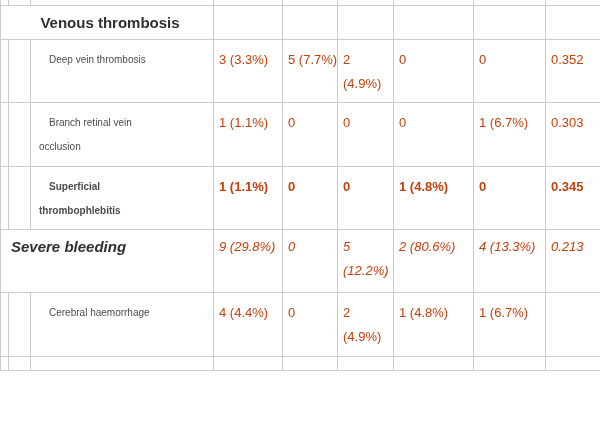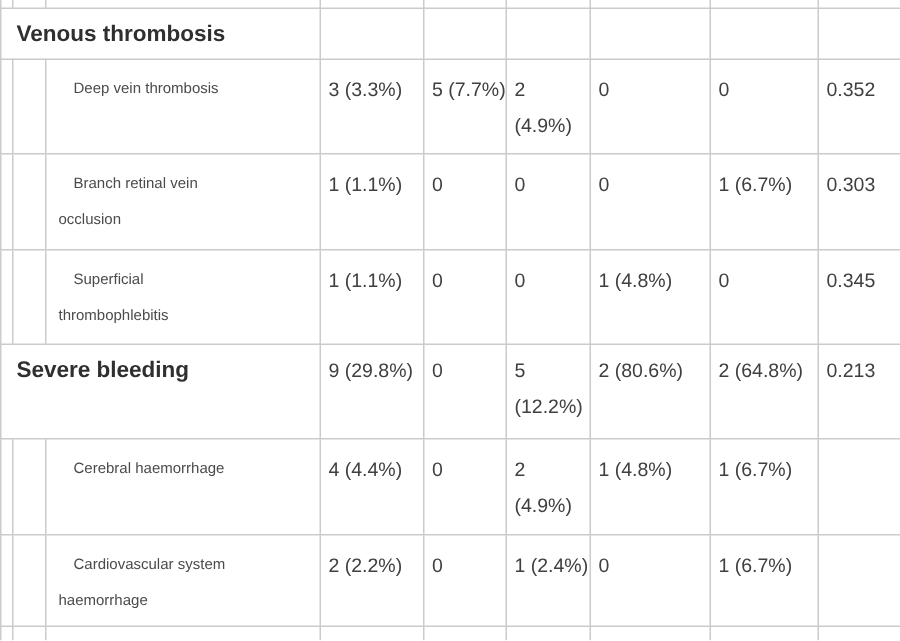--- a/index.html
+++ b/index.html
@@ -32,25 +32,25 @@
   col.c-lbl { width: 183px; }
   col.c-d1 { width: 69px; }
   col.c-d2 { width: 55px; }
   col.c-d3 { width: 56px; }
   col.c-d4 { width: 80px; }
   col.c-d5 { width: 72px; }
   col.c-d6 { width: 55px; }
 
   
   tr.r0 { height: 5px; }
-  tr.r1 { height: 34px; }
+  tr.r1 { height: 34px; text-align: center; }
   tr.r2 { height: 63px; }
   tr.r3 { height: 64px; padding-left: 20px; }
-  tr.r4 { height: 63px; }
-  tr.r5 { height: 63px; }
+  tr.r4 { height: 63px; font-weight: bold; }
+  tr.r5 { height: 63px; font-style: italic; }
   tr.r6 { height: 64px; margin-top: 12px; }
   tr.r7 { height: 61px; }
   tr.r8 { height: 14px; }
 
   tr.partial td { padding: 0; }
   tr.r0 td { border-top: none; }   
 
   td.section-label {
     font-weight: bold;
     color: #2f2f2f;
@@ -59,21 +59,21 @@
     padding: 5px 4px 2px 10px;
   }
   td.item-label {
     color: #4b4b4b;
     font-size: 10px;
     line-height: 24px;
     padding: 8px 4px 2px 8px;
     text-indent: 10px;       
   }
   td.data-cell {
-    color: #404040;
+    color: #c2410c;
     font-size: 13px;
     line-height: 24px;
     padding: 8px 2px 2px 5px;
   }
   tr.section-row td.data-cell { padding-top: 5px; }
 </style>
 </head>
 <body>
 
 <div id="viewport">
@@ -152,49 +152,37 @@
         <td class="data-cell">0.345</td>
       </tr>
 
       <tr class="r5 section-row">
         <td class="section-label" colspan="3">Severe bleeding</td>
         <td class="data-cell">9 (29.8%)</td>
         <td class="data-cell">0</td>
         <td class="data-cell">5
 (12.2%)</td>
         <td class="data-cell">2 (80.6%)</td>
-        <td class="data-cell">2 (64.8%)</td>
+        <td class="data-cell">4 (13.3%)</td>
         <td class="data-cell">0.213</td>
       </tr>
 
       <tr class="r6">
         <td></td>
         <td></td>
         <td class="item-label">Cerebral haemorrhage</td>
         <td class="data-cell">4 (4.4%)</td>
         <td class="data-cell">0</td>
         <td class="data-cell">2
 (4.9%)</td>
         <td class="data-cell">1 (4.8%)</td>
         <td class="data-cell">1 (6.7%)</td>
         <td class="data-cell"></td>
       </tr>
 
-      <tr class="r7">
-        <td></td>
-        <td></td>
-        <td class="item-label">Cardiovascular system
-haemorrhage</td>
-        <td class="data-cell">2 (2.2%)</td>
-        <td class="data-cell">0</td>
-        <td class="data-cell">1 (2.4%)</td>
-        <td class="data-cell">0</td>
-        <td class="data-cell">1 (6.7%)</td>
-        <td class="data-cell"></td>
-      </tr>
 
       <tr class="r8 partial">
         <td></td>
         <td></td>
         <td></td>
         <td></td>
         <td></td>
         <td></td>
         <td></td>
         <td></td>

